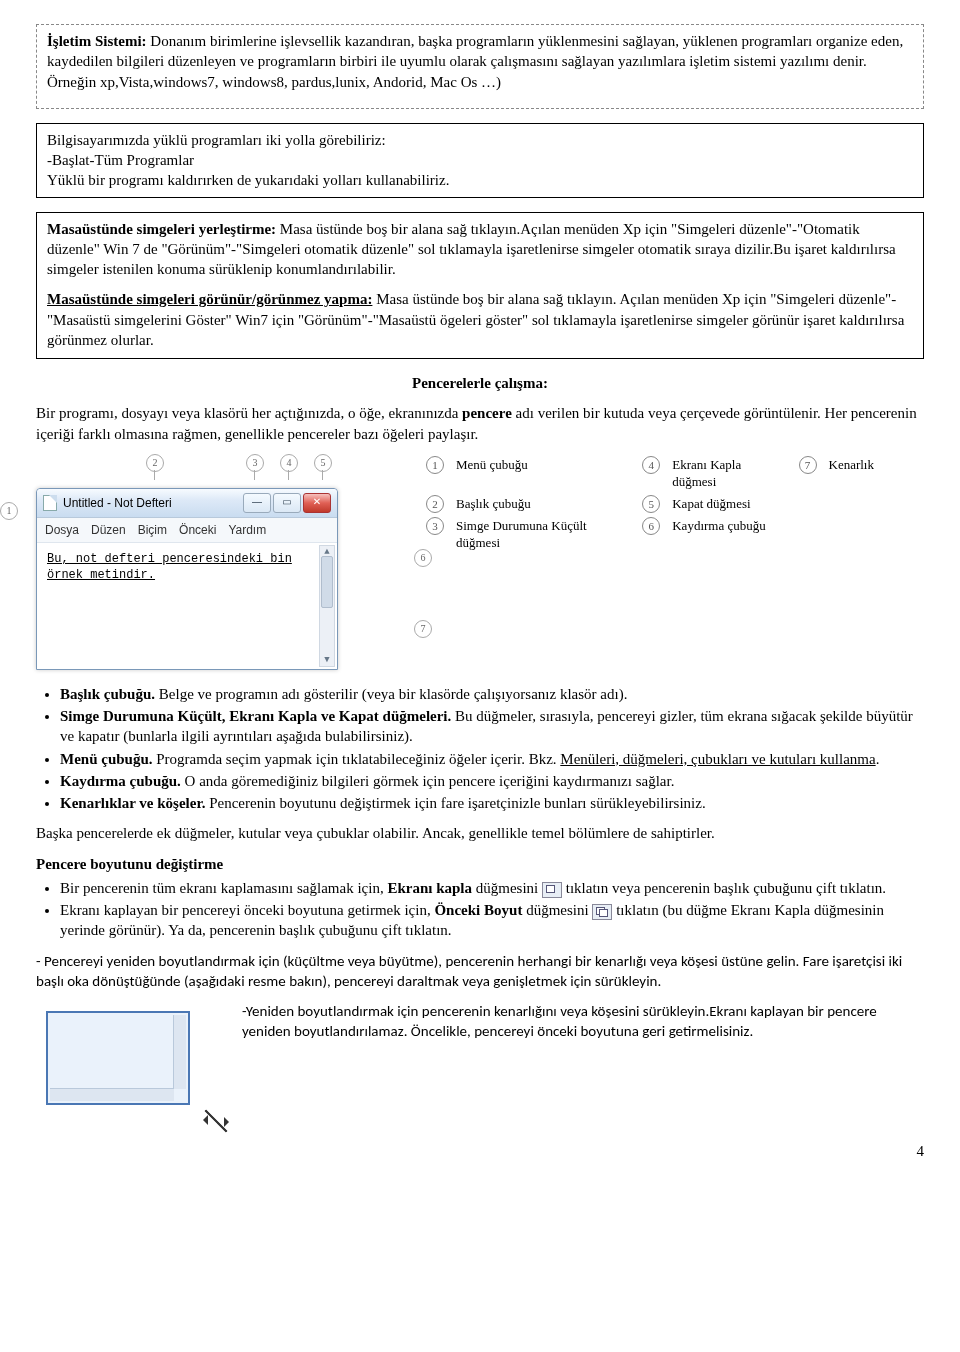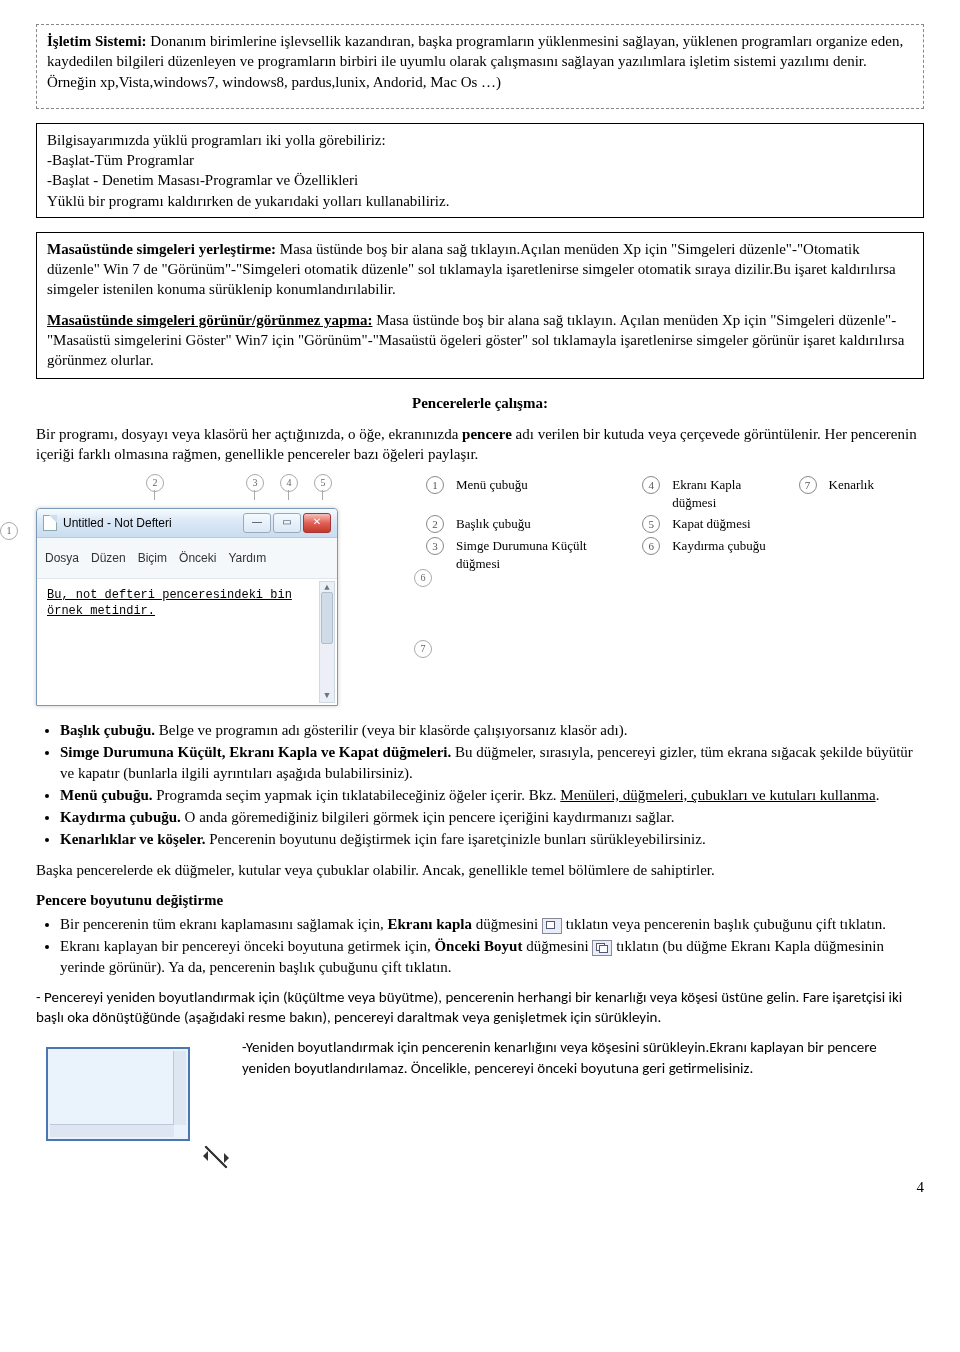--- a/index.html
+++ b/index.html
@@ -47,21 +47,21 @@
   }
   .np-title { display:flex; align-items:center; justify-content:space-between;
     background:linear-gradient(#f7fbff,#dde9f7 40%,#c9dcf0); padding:4px 6px;
     border-bottom:1px solid #b8c9db; border-radius:4px 4px 0 0; }
   .np-title-left { display:flex; align-items:center; gap:6px;}
   .np-btns { display:flex; gap:2px; }
   .np-btn { width:26px; height:18px; border:1px solid #9ab; border-radius:3px;
     background:linear-gradient(#f4faff,#dbe8f5); text-align:center; line-height:16px;
     font-size:10px; color:#345;}
   .np-close { background:linear-gradient(#f6c1bd,#e06055,#c0392b); color:#fff; border-color:#a33;}
-  .np-menu { display:flex; gap:12px; padding:12px 8px; background:#f5f8fb; border-bottom:1px solid #dfe6ee; color:#333;}
+  .np-menu { display:flex; gap:12px; padding:4px 8px; background:#f5f8fb; border-bottom:1px solid #dfe6ee; color:#333;}
   .np-body { position:relative; padding:8px 10px; height:110px; font-family:"Courier New",monospace; font-size:12px; background:#fff;text-decoration:underline;}
   .np-scroll { position:absolute; right:2px; top:2px; bottom:2px; width:14px; background:#ecf0f6; border:1px solid #d0d8e2; }
   .np-thumb { position:absolute; top:10px; left:1px; width:10px; height:50px; background:#d0dbe8; border:1px solid #b0bdcd; border-radius:2px;}
   .np-arrow { position:absolute; left:1px; width:12px; height:12px; text-align:center; line-height:12px; font-size:9px; color:#678;}
   .side-tick { position:absolute; left:-36px; width:16px; height:16px; border:1px solid #aaa; border-radius:50%; text-align:center; font-size:10px; line-height:16px; color:#666; background:#fff;}
   
   .restore-icon {
     display:inline-block;
     width:18px;
     height:14px;
@@ -145,21 +145,20 @@
 
 <div class="box-dashed">
   <p>
     <span class="b">İşletim Sistemi:</span><span> Donanım birimlerine işlevsellik kazandıran, başka programların yüklenmesini sağlayan, yüklenen programları organize eden, kaydedilen bilgileri düzenleyen ve programların birbiri ile uyumlu olarak çalışmasını sağlayan yazılımlara işletim sistemi yazılımı denir. Örneğin xp,Vista,windows7, windows8, pardus,lunix, Andorid, Mac Os …)</span>
   </p>
 </div>
 
 <div class="box-solid">
   <div>Bilgisayarımızda yüklü programları iki yolla görebiliriz:</div>
   <div>-Başlat-Tüm Programlar</div>
-  <div>-Başlat - Denetim Masası-Programlar ve Özellikleri</div>
   <div>Yüklü bir programı kaldırırken de yukarıdaki yolları kullanabiliriz.</div>
 </div>
 
 <div class="box-solid">
   <p>
     <span class="b">Masaüstünde simgeleri yerleştirme:</span><span> Masa üstünde boş bir alana sağ tıklayın.Açılan menüden Xp için "Simgeleri düzenle"-"Otomatik düzenle" Win 7 de "Görünüm"-"Simgeleri otomatik düzenle" sol tıklamayla işaretlenirse simgeler otomatik sıraya dizilir.Bu işaret kaldırılırsa simgeler istenilen konuma sürüklenip konumlandırılabilir.</span>
   </p>
   <p style="margin-bottom:2px;">
     <span class="b u">Masaüstünde simgeleri görünür/görünmez yapma:</span><span> Masa üstünde boş bir alana sağ tıklayın. Açılan menüden Xp için "Simgeleri düzenle"-"Masaüstü simgelerini Göster" Win7 için "Görünüm"-"Masaüstü ögeleri göster" sol tıklamayla işaretlenirse simgeler görünür işaret kaldırılırsa görünmez olurlar.</span>
   </p>

